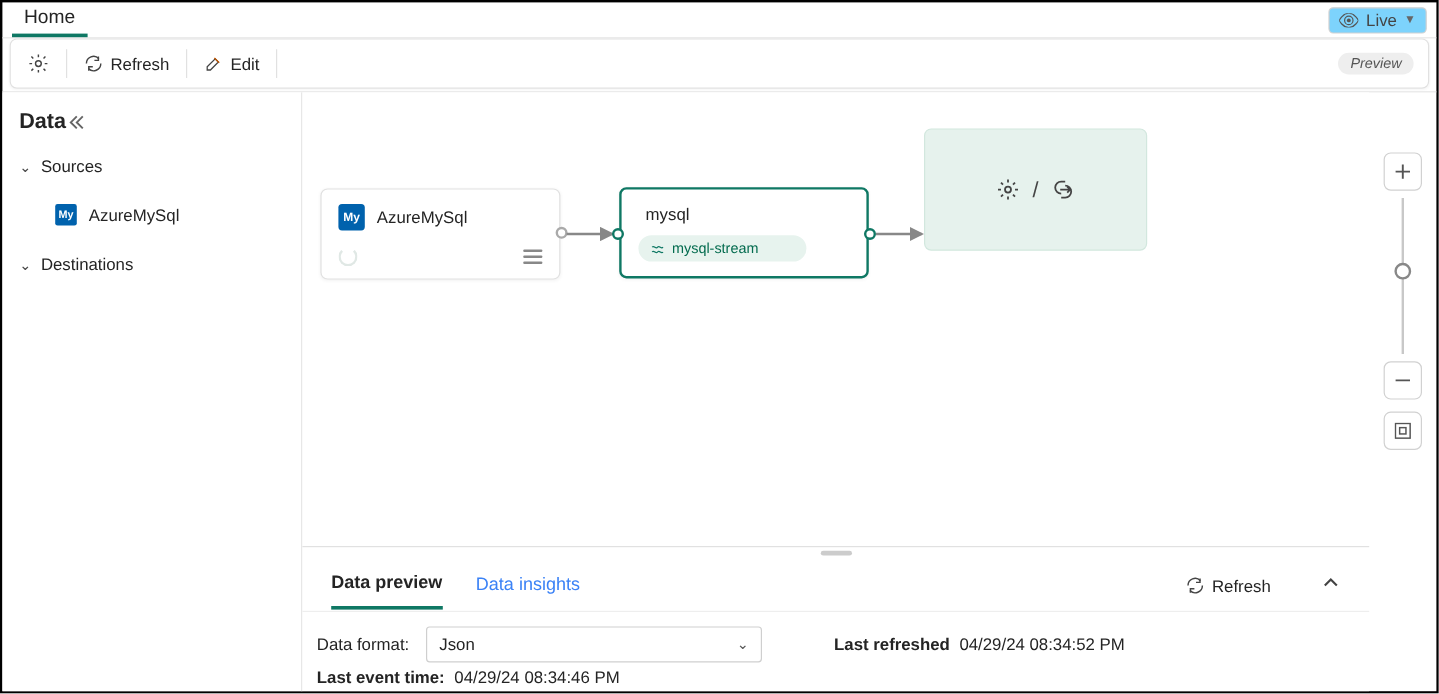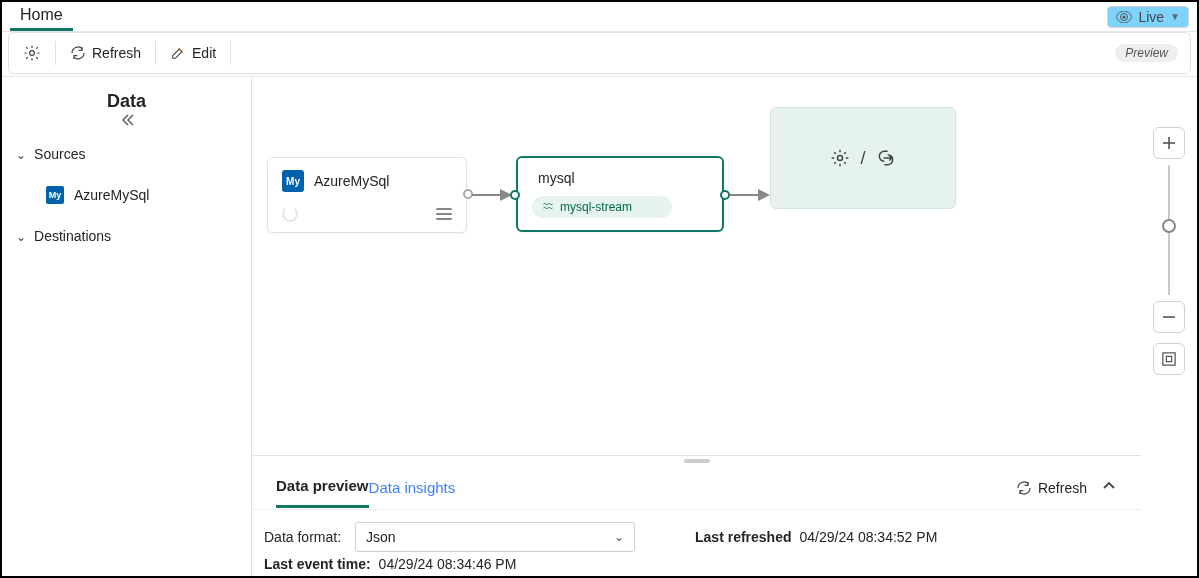--- a/index.html
+++ b/index.html
@@ -17,21 +17,21 @@
   
   .toolbar { display: flex; align-items: center; height: 42px; border: 1px solid #e1e1e1; border-radius: 6px; margin: 0 6px 2px 6px; padding: 0 4px; box-shadow: 0 1px 2px rgba(0,0,0,0.04); }
   .toolbar .tbtn { display: flex; align-items: center; gap: 6px; padding: 6px 10px; color: #242424; }
   .toolbar .sep { width: 1px; height: 24px; background: #e1e1e1; margin: 0 4px; }
   .toolbar-spacer { flex: 1; }
   .preview-badge { background: #eeeeee; color: #555; border-radius: 10px; padding: 2px 10px; font-size: 12px; margin-right: 8px; font-style: italic; }
 
   
   .body { flex: 1; display: flex; min-height: 0; border-top: 1px solid #e6e6e6; }
   .sidebar { width: 250px; border-right: 1px solid #e1e1e1; padding: 14px 14px; display: flex; flex-direction: column; gap: 14px; background:#fff; }
-  .sidebar-header { display: flex; align-items: center; justify-content: flex-start; flex-direction: column; }
+  .sidebar-header { display: flex; align-items: center; justify-content: flex-start; }
   .sidebar-title { font-size: 18px; font-weight: 600; }
   .collapse-icon { color: #666; }
   .side-group { display:flex; align-items:center; gap:8px; color:#242424; font-size:14px; padding:4px 0;}
   .side-group .chev { font-size:12px; color:#444; transform: translateY(1px); }
   .side-item { display:flex; align-items:center; gap:10px; padding:6px 4px 6px 30px; }
   .mysql-badge { width:18px; height:18px; background:#0062ad; border-radius:2px; display:inline-flex; align-items:center; justify-content:center; color:#fff; font-size:9px; font-weight:700; }
 
   
   .canvas-wrap { flex: 1; position: relative; background:#fff; display:flex; flex-direction:column; min-width:0; }
   .canvas { flex:1; position: relative; overflow:hidden; }
@@ -39,21 +39,21 @@
   .node { position:absolute; background:#fff; border:1px solid #e1e1e1; border-radius:6px; box-shadow:0 1px 3px rgba(0,0,0,0.05); padding:12px 14px 10px 14px; width:200px; }
   .node .title-row { display:flex; align-items:center; gap:10px; }
   .node .title-row .db-icon { width:22px; height:22px; background:#0062ad; border-radius:3px; display:inline-flex; align-items:center; justify-content:center; color:#fff; font-size:10px; font-weight:700; }
   .node .node-title { font-size:14px; font-weight:400; }
   .node .bottom-row { display:flex; align-items:center; justify-content:space-between; margin-top:14px; }
   .spinner { width:16px; height:16px; border:2px solid #e0e8e5; border-top-color:transparent; border-radius:50%; }
   .hamburger { display:flex; flex-direction:column; gap:3px; }
   .hamburger span { width:16px; height:2px; background:#888; border-radius:1px; }
 
   .node-selected { border:2px solid #0f7864; width:208px; }
-  .pill { display:inline-flex; align-items:flex-start; gap:6px; background:#e7f3ee; border-radius:14px; padding:4px 14px 4px 10px; color:#036b4e; font-size:12px; margin-top:10px; width:140px;}
+  .pill { display:inline-flex; align-items:flex-end; gap:6px; background:#e7f3ee; border-radius:14px; padding:4px 14px 4px 10px; color:#036b4e; font-size:12px; margin-top:10px; width:140px;}
   .pill .pill-icon { color:#0f7864; display:inline-flex; }
 
   .dest-node { position:absolute; width:186px; border-radius:6px; background:#e6f2ed; border:1px solid #d2e7de; }
   .dest-node .icon-row { display:flex; align-items:center; justify-content:center; gap:10px; height:100px; color:#444; font-size:18px; }
   .dest-node .msg { background:#fff; padding:12px 14px 16px 14px; border-top:1px solid #e6e6e6; font-size:14px; line-height:1.4; }
 
   
   .port { position:absolute; width:10px; height:10px; border:2px solid #0f7864; background:#fff; border-radius:50%; }
   .port.gray { border-color:#aaa; }
 
@@ -62,21 +62,21 @@
   
   .right-rail { width:56px; display:flex; flex-direction:column; align-items:center; padding-top:50px; gap:0; }
   .zoom-box { width:32px; height:32px; border:1px solid #d1d1d1; border-radius:6px; display:flex; align-items:center; justify-content:center; color:#555; background:#fff; }
   .zoom-track { width:2px; height:130px; background:#c8c8c8; margin:6px 0; position:relative; }
   .zoom-handle { position:absolute; left:-6px; top:54px; width:14px; height:14px; border:2px solid #888; background:#fff; border-radius:50%; }
 
   
   .data-panel { border-top:1px solid #e1e1e1; display:flex; flex-direction:column; }
   .drag-handle { height:10px; display:flex; justify-content:center; align-items:center; }
   .drag-handle span { width:26px; height:4px; background:#ccc; border-radius:2px; }
-  .dtabs { display:flex; align-items:center; padding:0 24px; border-bottom:1px solid #eee; height:44px; position:relative;}
+  .dtabs { display:flex; align-items:center; padding:0 24px; gap:28px; border-bottom:1px solid #eee; height:44px; position:relative;}
   .dtab { font-size:15px; color:#3b82f6; padding:10px 0 11px 0; }
   .dtab.active { color:#242424; font-weight:600; border-bottom:3px solid #0f7864; }
   .dtab-spacer { flex:1; }
   .refresh-link { display:flex; align-items:center; gap:6px; color:#242424; }
   .expand-caret { color:#444; margin-left:14px; }
 
   .drow { display:flex; align-items:center; gap:14px; padding:12px 12px 4px 12px; flex-wrap:wrap; }
   .drow label { color:#242424; }
   .select { border:1px solid #cfcfcf; border-radius:3px; padding:6px 10px; width:280px; display:flex; align-items:center; justify-content:space-between; background:#fff; }
   .select .sel-caret { color:#555; font-size:12px; }

